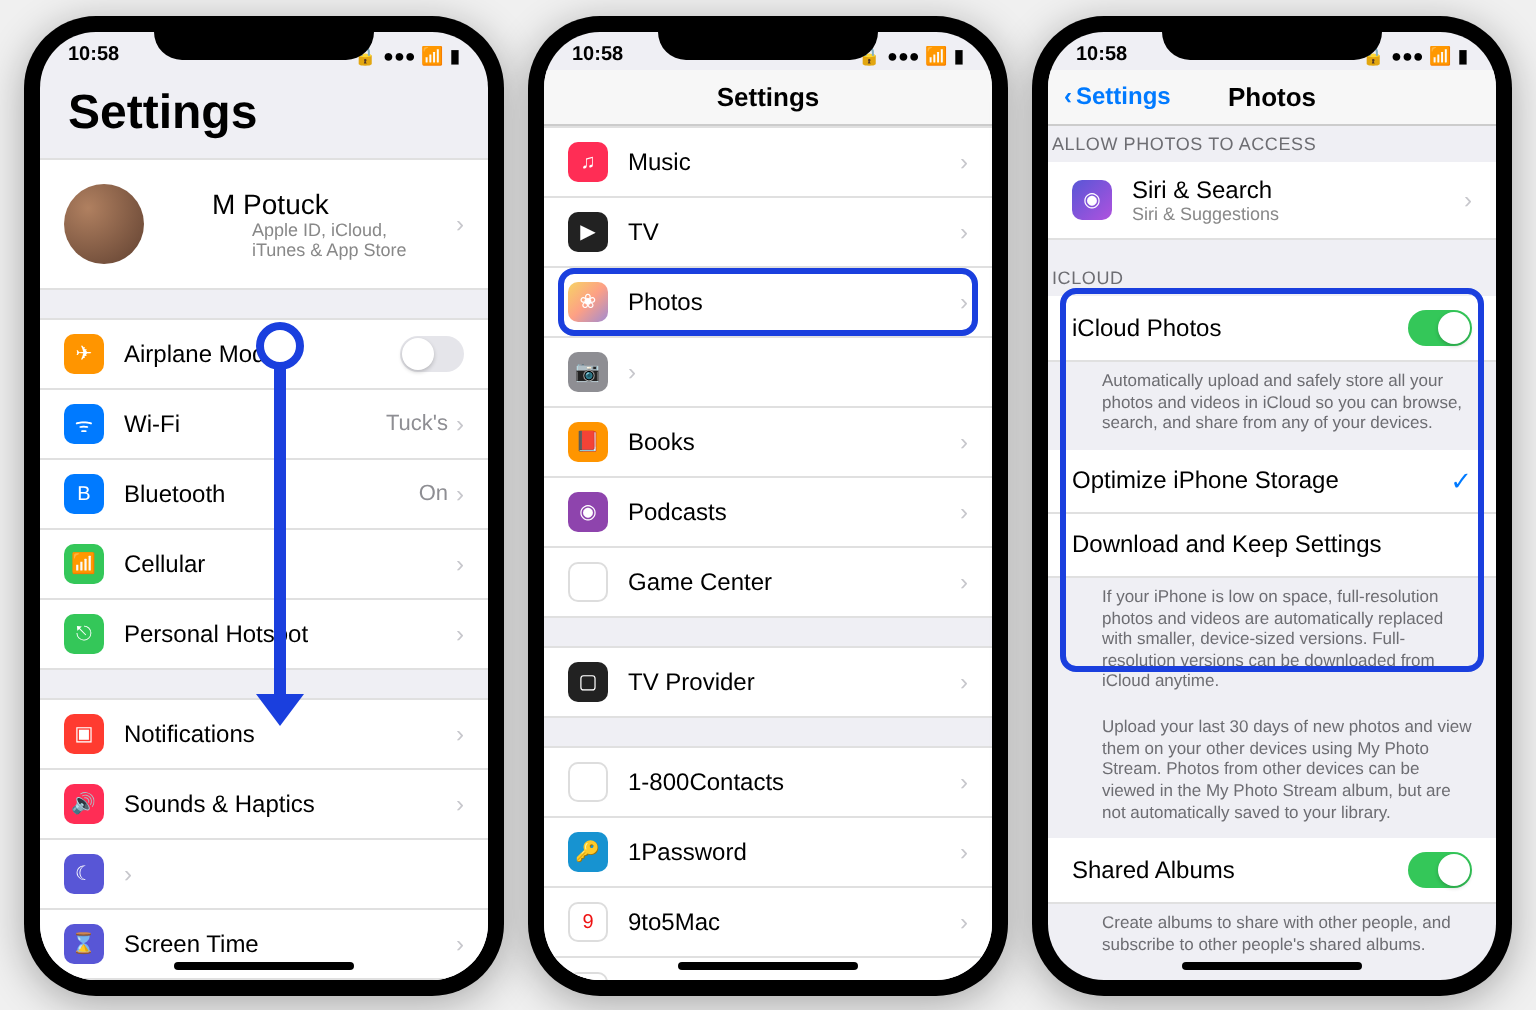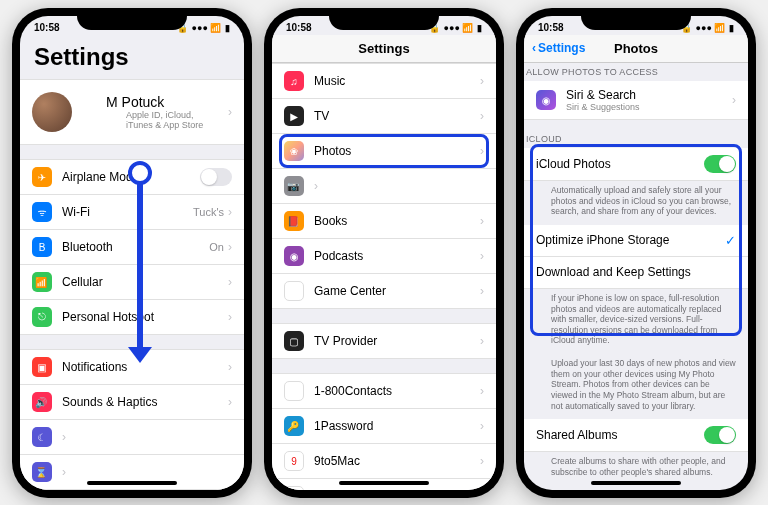--- a/index.html
+++ b/index.html
@@ -128,20 +128,21 @@
             <div class="icon" style="background: rgb(255, 45, 85);">🔊</div>
             <div class="label">Sounds &amp; Haptics</div>
             <span class="chevron">›</span>
           </div>
           <div class="row">
             <div class="icon" style="background: rgb(88, 86, 214);">☾</div>
             <span class="chevron">›</span>
           </div>
           <div class="row">
             <div class="icon" style="background: rgb(88, 86, 214);">⌛</div>
+            <div class="label">Screen Time</div>
             <span class="chevron">›</span>
           </div>
         </div>
 
     </div>
     <div class="arrow">
       <div class="circ"></div>
         <div class="line"></div>
         <div class="head"></div>
     </div>

